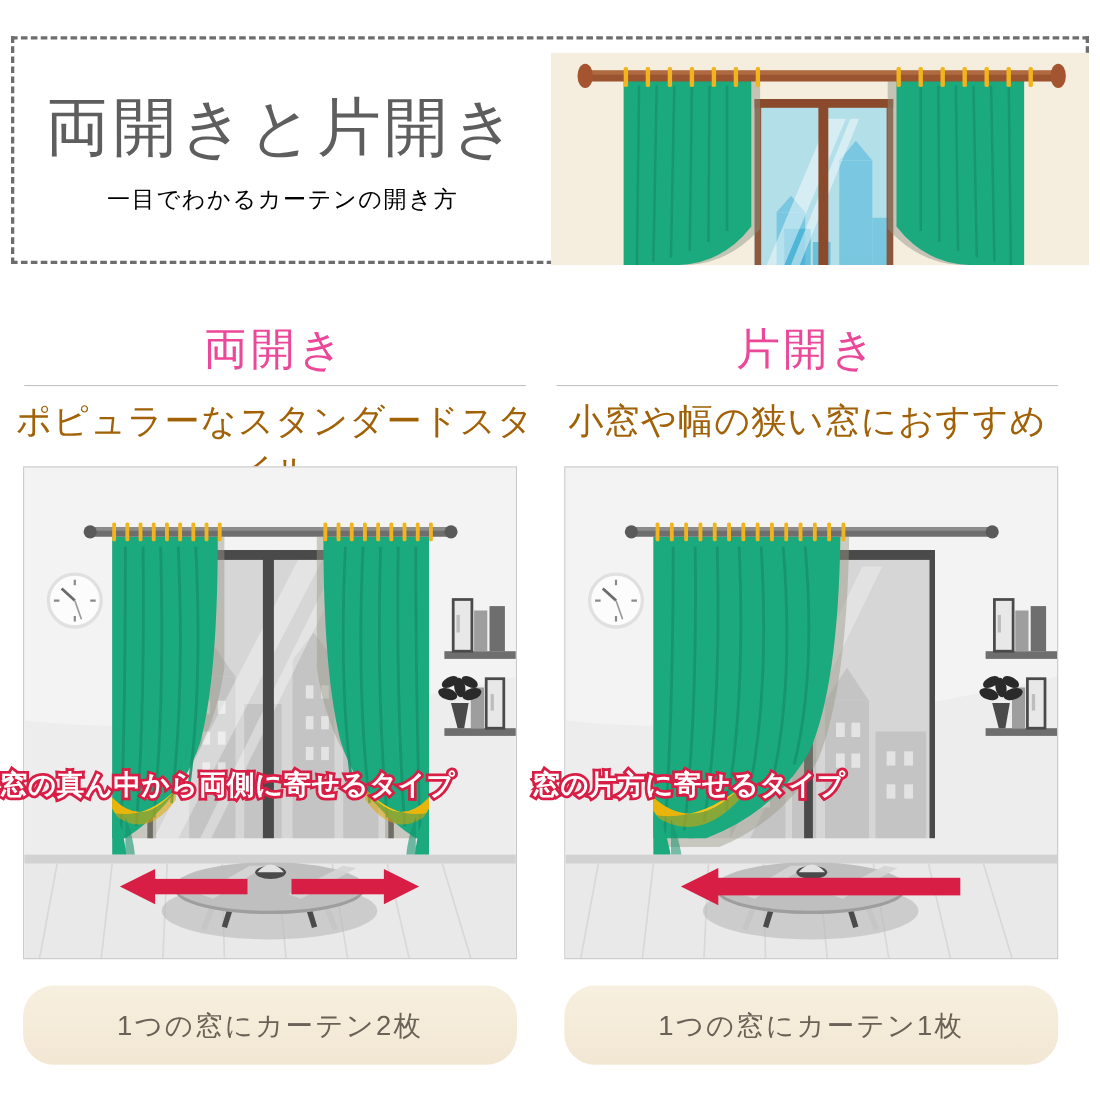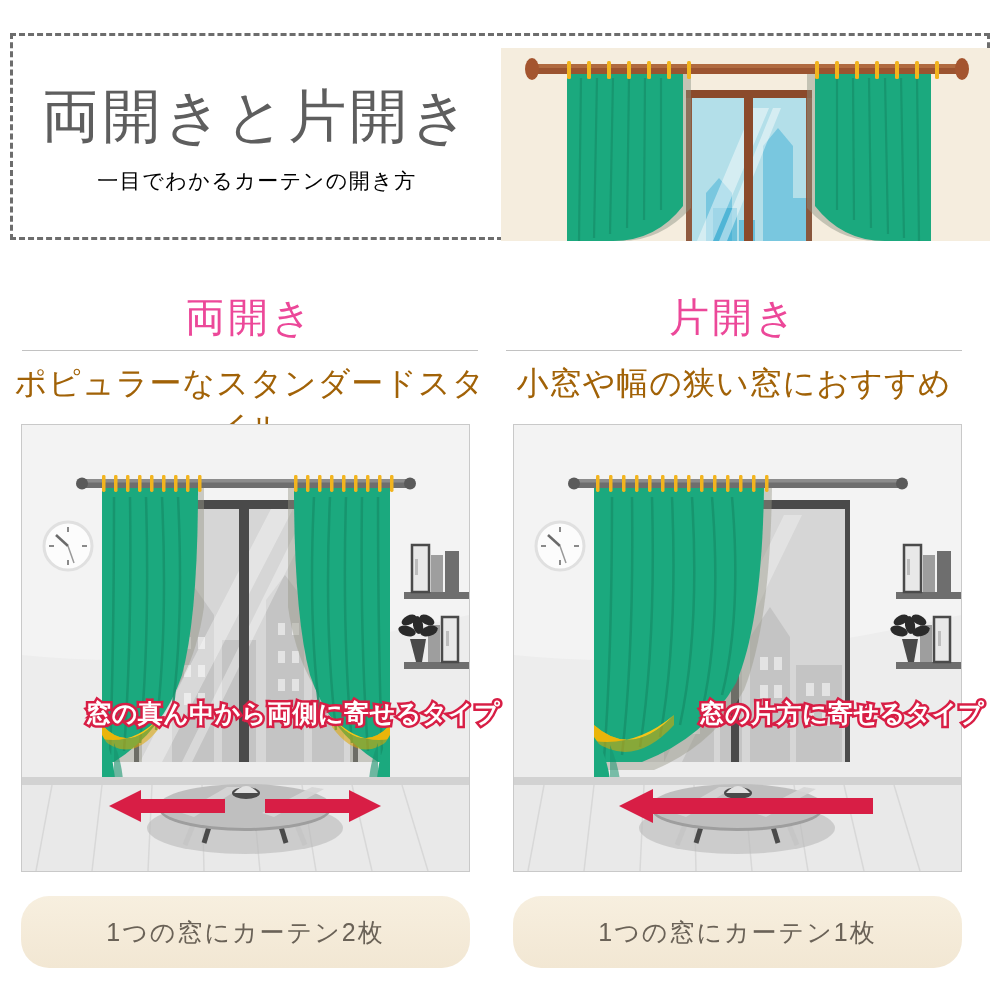--- a/index.html
+++ b/index.html
@@ -124,21 +124,21 @@
     background: #f2f2f2;
   }
   .col.right .scene { left: 29px; }
 
   .scene svg { display: block; }
 
   
   .caption {
     position: absolute;
     width: 100%;
-    text-align: right;
+    text-align: left;
     font-size: 25px;
     font-weight: 700;
     letter-spacing: 0.5px;
     color: #ffffff;
     -webkit-text-stroke: 5px #D81E45;
     paint-order: stroke fill;
     white-space: nowrap;
     pointer-events: none;
   }
   .cap-left  { top: 419px; left: 0; }

